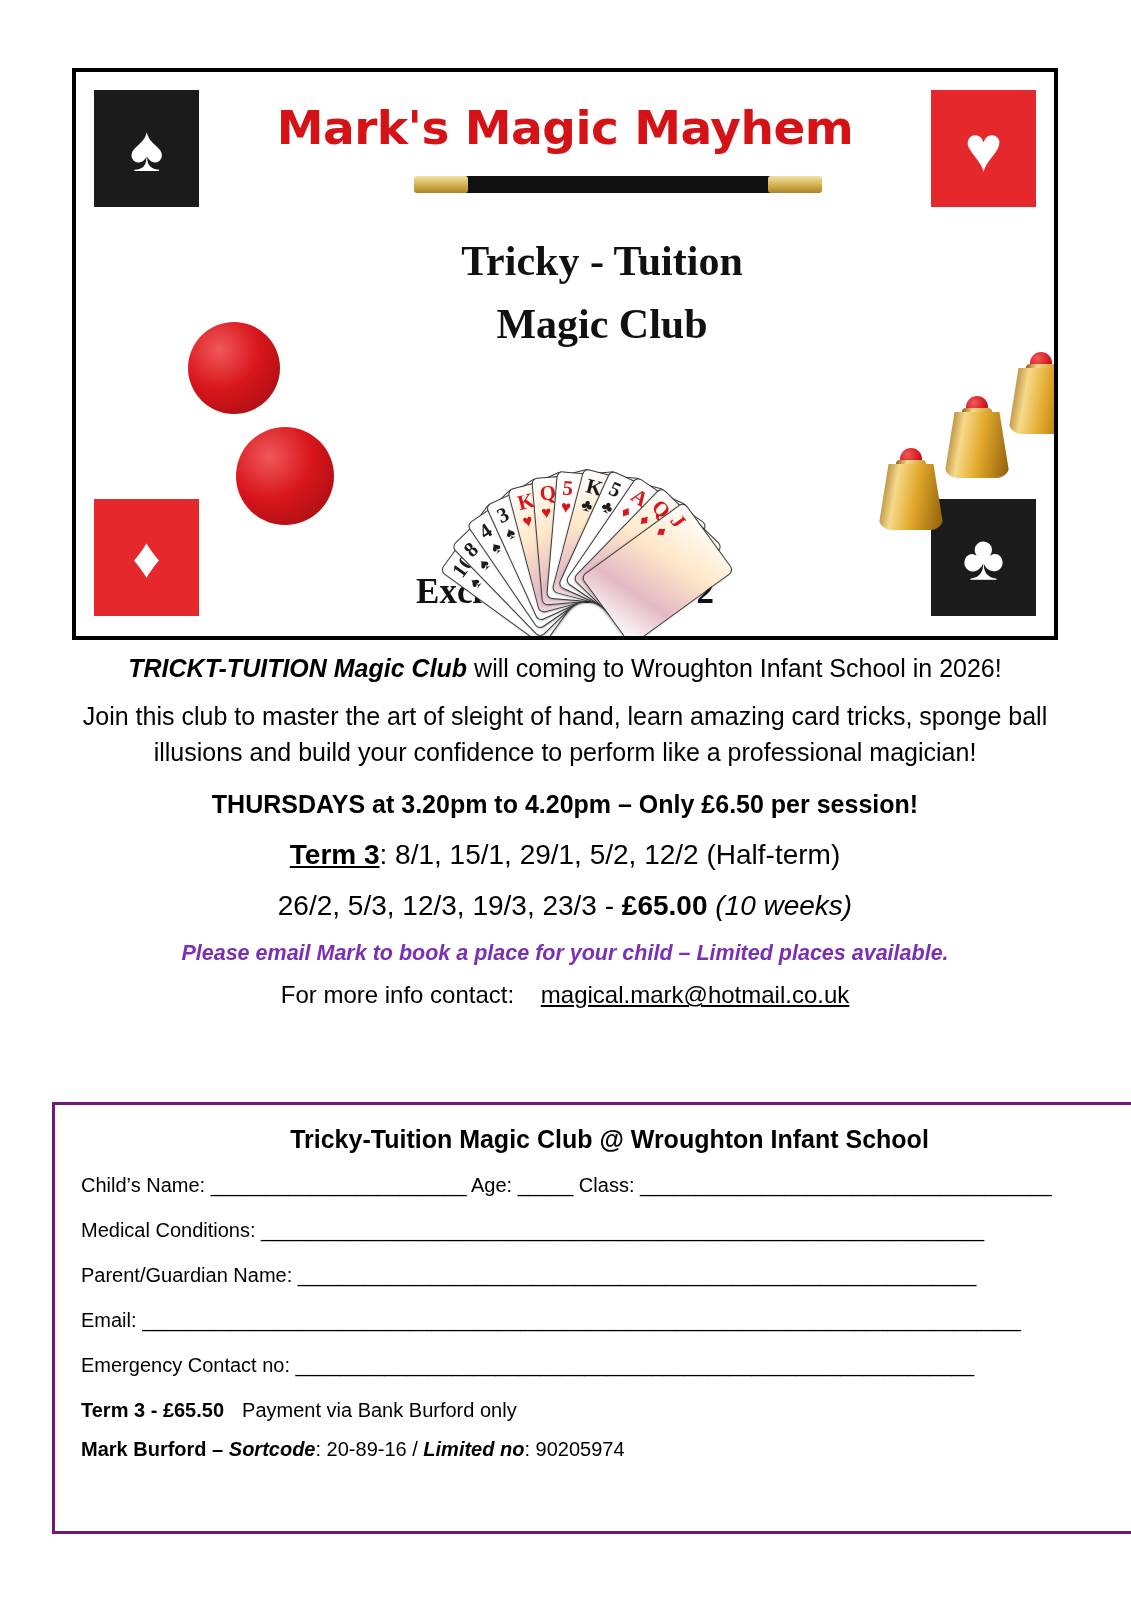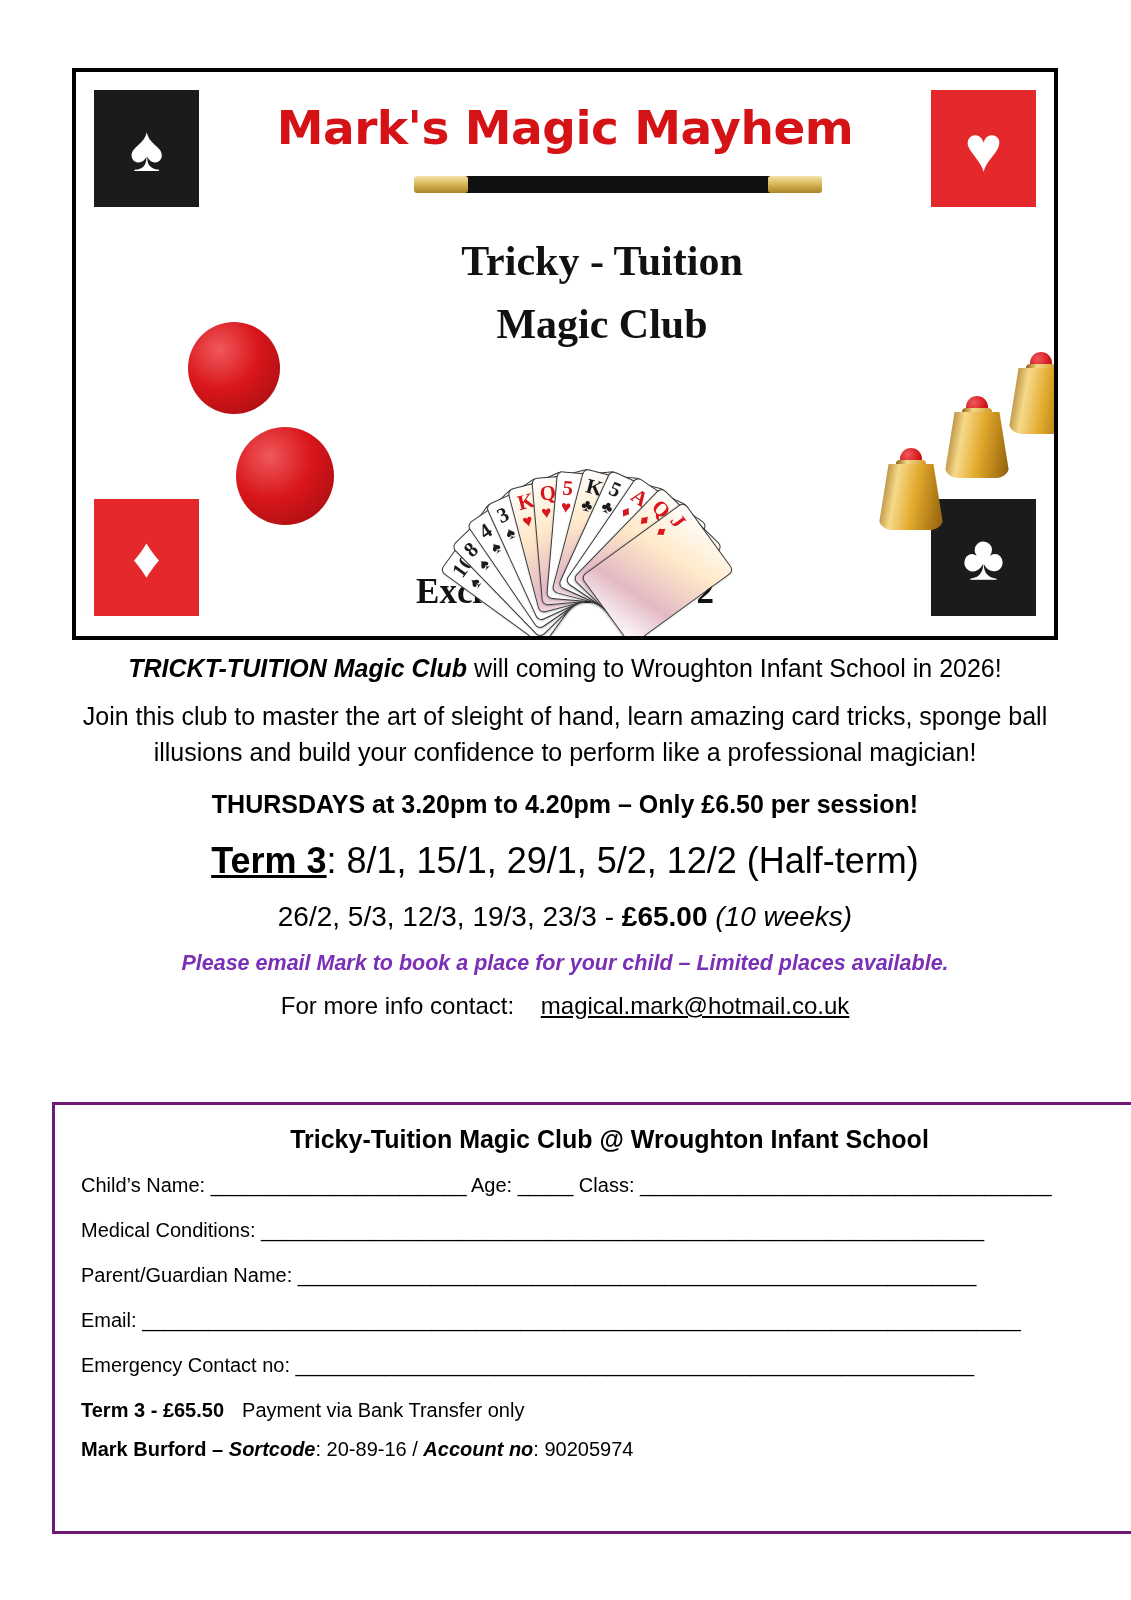--- a/index.html
+++ b/index.html
@@ -207,21 +207,21 @@
   .line {
     font-family: "Liberation Sans", sans-serif;
     font-size: 25.5px;
     color: #000000;
     margin: 0 0 14px 0;
     line-height: 1.32;
   }
   .line.intro { font-size: 25px; }
   .line.para { font-size: 25px; line-height: 1.42; margin-bottom: 18px; }
   .line.bold { font-weight: bold; font-size: 25px; margin-bottom: 16px; }
-  .line.term { font-size: 36px; }
+  .line.term { font-size: 28px; }
   .line.term2 { font-size: 28px; margin-bottom: 14px; }
   .line.purple {
     color: #7b2fb5;
     font-weight: bold;
     font-style: italic;
     font-size: 21.5px;
     margin-bottom: 12px;
   }
   .line.contact { font-size: 24px; margin-bottom: 0; }
   .bi { font-weight: bold; font-style: italic; }
@@ -392,21 +392,21 @@
 
     <div class="form-row">
       <span class="lbl">Email: </span><span class="fill">_______________________________________________________________________________</span>
     </div>
 
     <div class="form-row">
       <span class="lbl">Emergency Contact no: </span><span class="fill">_____________________________________________________________</span>
     </div>
 
     <div class="form-foot">
-      <span class="b">Term 3 - £65.50</span><span class="gap"></span><span>Payment via Bank Transfer only</span>
+      <span class="b">Term 3 - £65.50</span><span class="gap"></span><span>Payment via Bank Burford only</span>
     </div>
 
     <div class="form-foot">
-      <span class="b">Mark Burford – </span><span class="bi">Sortcode</span><span>: 20-89-16 / </span><span class="bi">Account no</span><span>: 90205974</span>
+      <span class="b">Mark Burford – </span><span class="bi">Sortcode</span><span>: 20-89-16 / </span><span class="bi">Limited no</span><span>: 90205974</span>
     </div>
   </div>
 
 </div>
 
 </body></html>

